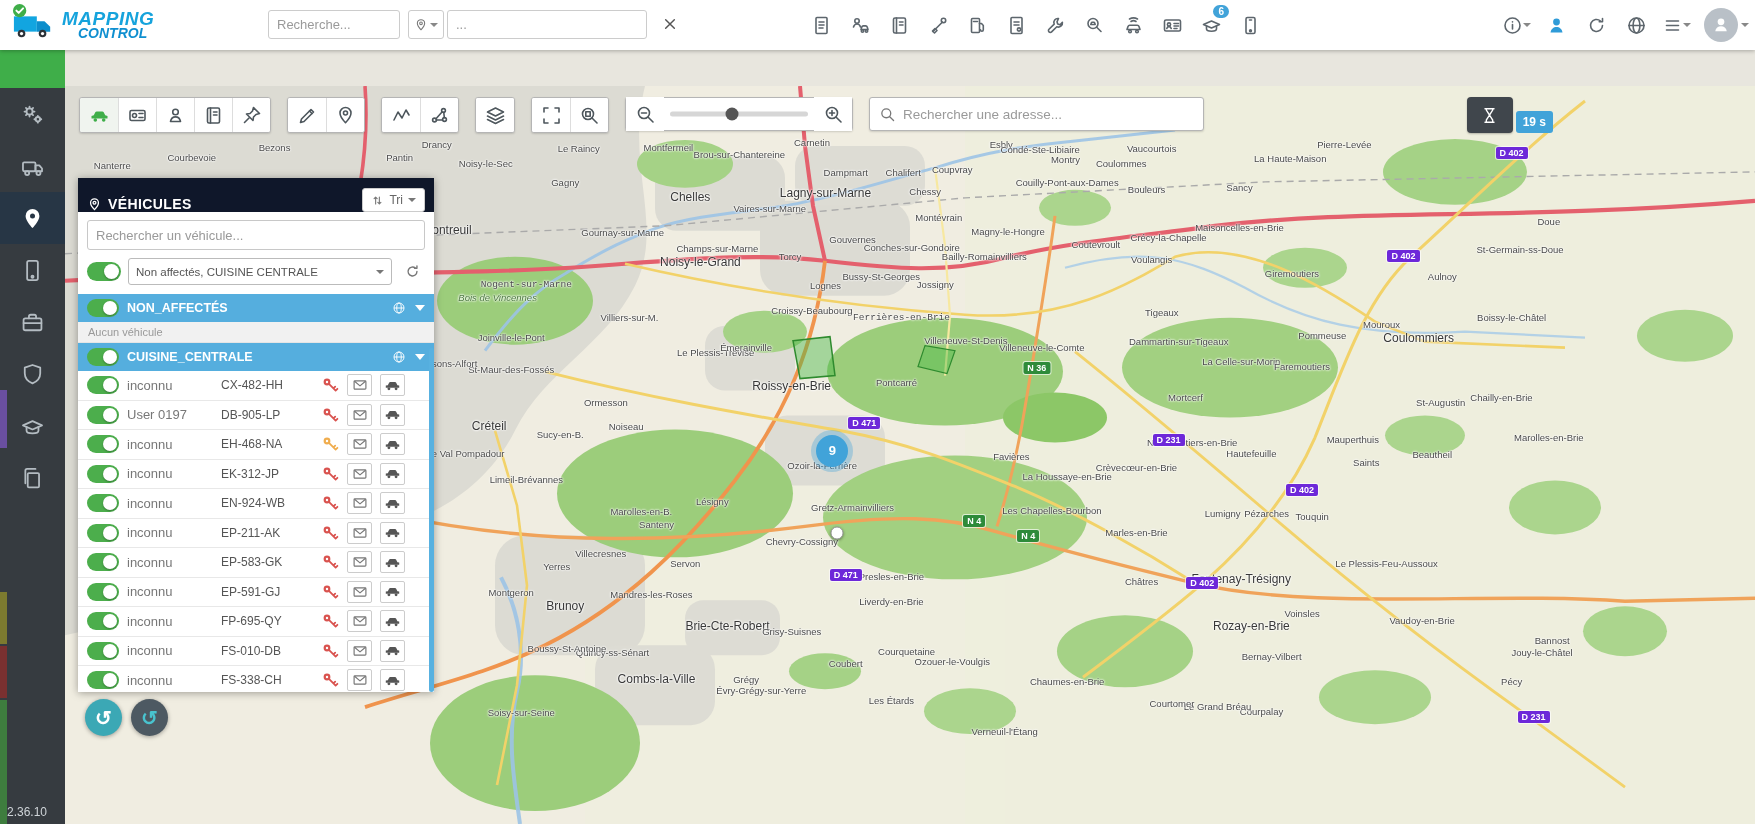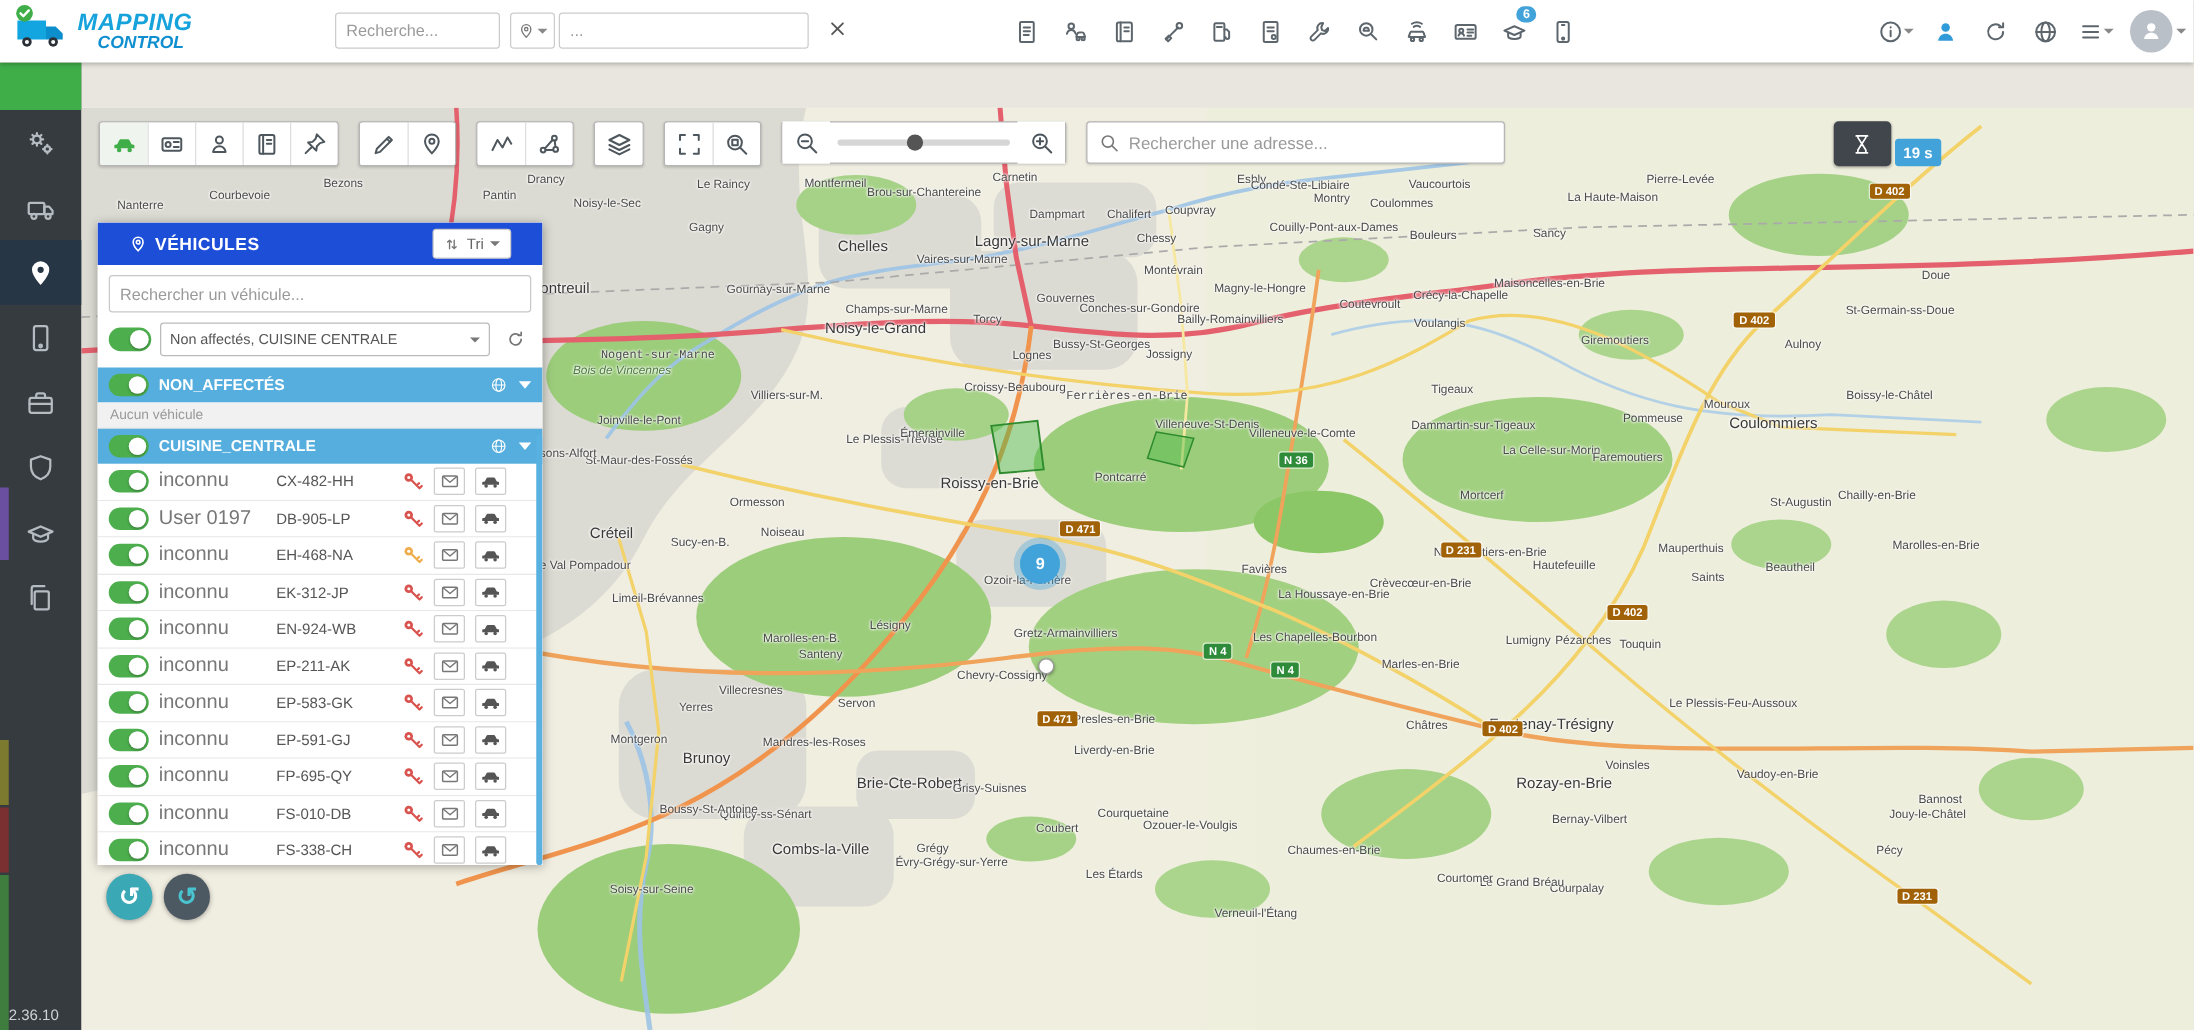--- a/index.html
+++ b/index.html
@@ -45,21 +45,21 @@
   .version{position:absolute;bottom:5px;left:7px;color:#cfd4d8;font-size:12px}
 
   
   .map{position:absolute;left:65px;top:86px;right:0;bottom:0;background:#f0ede1;overflow:hidden;z-index:1}
   .map-svg{position:absolute;inset:0;width:100%;height:100%}
   .layer{position:absolute;inset:0;pointer-events:none}
   .map-label{position:absolute;transform:translate(-50%,-50%);font-size:9.5px;color:#4a4a4a;white-space:nowrap;text-shadow:0 0 2px #fff,0 0 2px #fff,0 0 3px #fff;z-index:3}
   .map-label.lg{font-size:12px;color:#383838}
   .map-label.nat{color:#4c7a3f;font-style:italic}
   .shield{position:absolute;transform:translate(-50%,-50%);font-size:9px;font-weight:bold;color:#fff;padding:1px 4px;border-radius:2px;z-index:4;white-space:nowrap;box-shadow:0 0 0 1px rgba(255,255,255,.65)}
-  .shield.red{background:#a16207}
+  .shield.red{background:#6d28d9}
   .shield.green{background:#2e8b3a}
   .cluster{position:absolute;width:32px;height:32px;border-radius:50%;background:#41a3d9;box-shadow:0 0 0 5px rgba(65,163,217,.35);color:#fff;font-weight:bold;font-size:13px;display:flex;align-items:center;justify-content:center;transform:translate(-50%,-50%);z-index:10;cursor:pointer}
   .wmarker{position:absolute;width:13px;height:13px;border-radius:50%;background:#fff;border:1px solid #999;box-shadow:0 1px 3px rgba(0,0,0,.4);transform:translate(-50%,-50%);z-index:9;cursor:pointer}
 
   
   .mtb-row{position:absolute;top:11px;left:14px;display:flex;gap:16px;align-items:flex-start;z-index:20}
   .mtb-group{display:flex;background:#fff;border:1px solid #b5b5b5;border-radius:3px;overflow:hidden;box-shadow:0 1px 2px rgba(0,0,0,.15)}
   .mtb-btn{width:38px;height:34px;background:#fff;border:none;border-left:1px solid #ddd;display:flex;align-items:center;justify-content:center;cursor:pointer}
   .mtb-btn:first-child{border-left:none}
   .mtb-btn.active{background:#f0f4ef}
@@ -70,21 +70,21 @@
   .knob{position:absolute;left:45%;top:50%;transform:translate(-50%,-50%);width:13px;height:13px;border-radius:50%;background:#555}
   .addr-search{display:flex;align-items:center;background:#fff;border:1px solid #b5b5b5;border-radius:3px;height:34px;width:335px;padding:0 9px;gap:7px;box-shadow:0 1px 2px rgba(0,0,0,.15)}
   .addr-search input{flex:1;border:none;outline:none;font-size:13.5px;color:#555}
   .addr-search input::placeholder{color:#9a9a9a}
   .timer{position:absolute;top:11px;right:202px;display:flex;align-items:flex-end;z-index:20}
   .timer-btn{width:46px;height:36px;background:#40464c;border:none;border-radius:4px;display:flex;align-items:center;justify-content:center;cursor:pointer;box-shadow:0 1px 2px rgba(0,0,0,.25)}
   .timer-badge{background:#41a3d9;color:#fff;font-size:12px;font-weight:bold;padding:4px 7px;border-radius:3px;margin-left:3px}
 
   
   .vpanel{position:absolute;left:13px;top:92px;width:356px;height:514px;background:#fff;box-shadow:0 1px 8px rgba(0,0,0,.35);z-index:15;display:flex;flex-direction:column;overflow:hidden}
-  .vp-header{height:34px;background:#1d4ed8;display:flex;align-items:center;padding:0 25px;flex:0 0 auto}
+  .vp-header{height:34px;background:#0f172a;display:flex;align-items:flex-end;padding:0 9px;flex:0 0 auto}
   .vp-title{color:#fff;font-weight:bold;font-size:14px;letter-spacing:.4px;margin-left:6px}
   .sort-btn{margin-left:auto;background:#fff;border:1px solid #ccc;border-radius:3px;color:#666;font-size:12px;height:24px;padding:0 8px;display:flex;align-items:center;gap:5px;cursor:pointer}
   .sort-btn .caret{border-top-color:#777}
   .vp-search{padding:8px 9px 6px;flex:0 0 auto}
   .vp-search input{width:100%;height:30px;border:1px solid #c8c8c8;border-radius:3px;padding:0 8px;font-size:13px;color:#555;outline:none}
   .vp-search input::placeholder{color:#9a9a9a}
   .vp-filter{display:flex;align-items:center;gap:7px;padding:2px 9px 9px;flex:0 0 auto}
   .vp-select{flex:1;height:27px;border:1px solid #bbb;border-radius:3px;display:flex;align-items:center;padding:0 7px;font-size:11.5px;color:#555;background:#fff;cursor:pointer}
   .vp-select .caret{margin-left:auto;border-top-color:#777}
   .vp-refresh{width:26px;height:26px;background:none;border:none;display:flex;align-items:center;justify-content:center;cursor:pointer}
@@ -92,21 +92,21 @@
   .toggle::after{content:"";position:absolute;right:2px;top:2px;width:15px;height:15px;border-radius:50%;background:#fff;box-shadow:0 1px 2px rgba(0,0,0,.3)}
   .toggle.sm{width:32px;height:18px}
   .toggle.sm::after{width:14px;height:14px}
   .vp-group{height:28px;background:#55aede;display:flex;align-items:center;gap:8px;padding:0 9px;flex:0 0 auto;cursor:pointer}
   .vp-group-name{color:#fff;font-weight:bold;font-size:12.5px}
   .vp-group-right{margin-left:auto;display:flex;align-items:center;gap:9px}
   .chev{width:0;height:0;border-left:5px solid transparent;border-right:5px solid transparent;border-top:6px solid #fff}
   .vp-empty{background:#f1f1f1;color:#999;font-size:11px;padding:4px 10px;flex:0 0 auto;border-bottom:1px solid #e5e5e5}
   .vp-list{flex:1;overflow:hidden;position:relative}
   .vrow{height:29.5px;display:flex;align-items:center;padding:0 9px;border-bottom:1px solid #e8e8e8;gap:8px;cursor:pointer;background:#fff}
-  .vname{width:86px;font-size:16px;color:#777;overflow:hidden;white-space:nowrap}
+  .vname{width:86px;font-size:13px;color:#777;overflow:hidden;white-space:nowrap}
   .vplate{width:92px;font-size:12px;color:#555}
   .vkey-svg{width:18px;height:18px;flex:0 0 auto}
   .key-red .kf{fill:#d9534f}.key-red .ks{stroke:#d9534f}
   .key-orange .kf{fill:#f0ad4e}.key-orange .ks{stroke:#f0ad4e}
   .vbtn{width:25px;height:22px;border:1px solid #ccc;border-radius:2px;background:#fff;display:flex;align-items:center;justify-content:center;cursor:pointer;flex:0 0 auto}
   .vp-scrollbar{position:absolute;right:0;top:170px;bottom:0;width:5px;background:#58b1e0;border-radius:3px;z-index:16}
   .undo-row{position:absolute;left:20px;top:613px;display:flex;gap:9px;z-index:15}
   .undo-btn{width:37px;height:37px;border-radius:50%;border:none;display:flex;align-items:center;justify-content:center;box-shadow:0 1px 4px rgba(0,0,0,.35);cursor:pointer;font-size:20px;font-weight:bold}
   .undo-btn.b1{background:#3ba8b5;color:#fff}
   .undo-btn.b2{background:#4d5962;color:#49c3cf}

